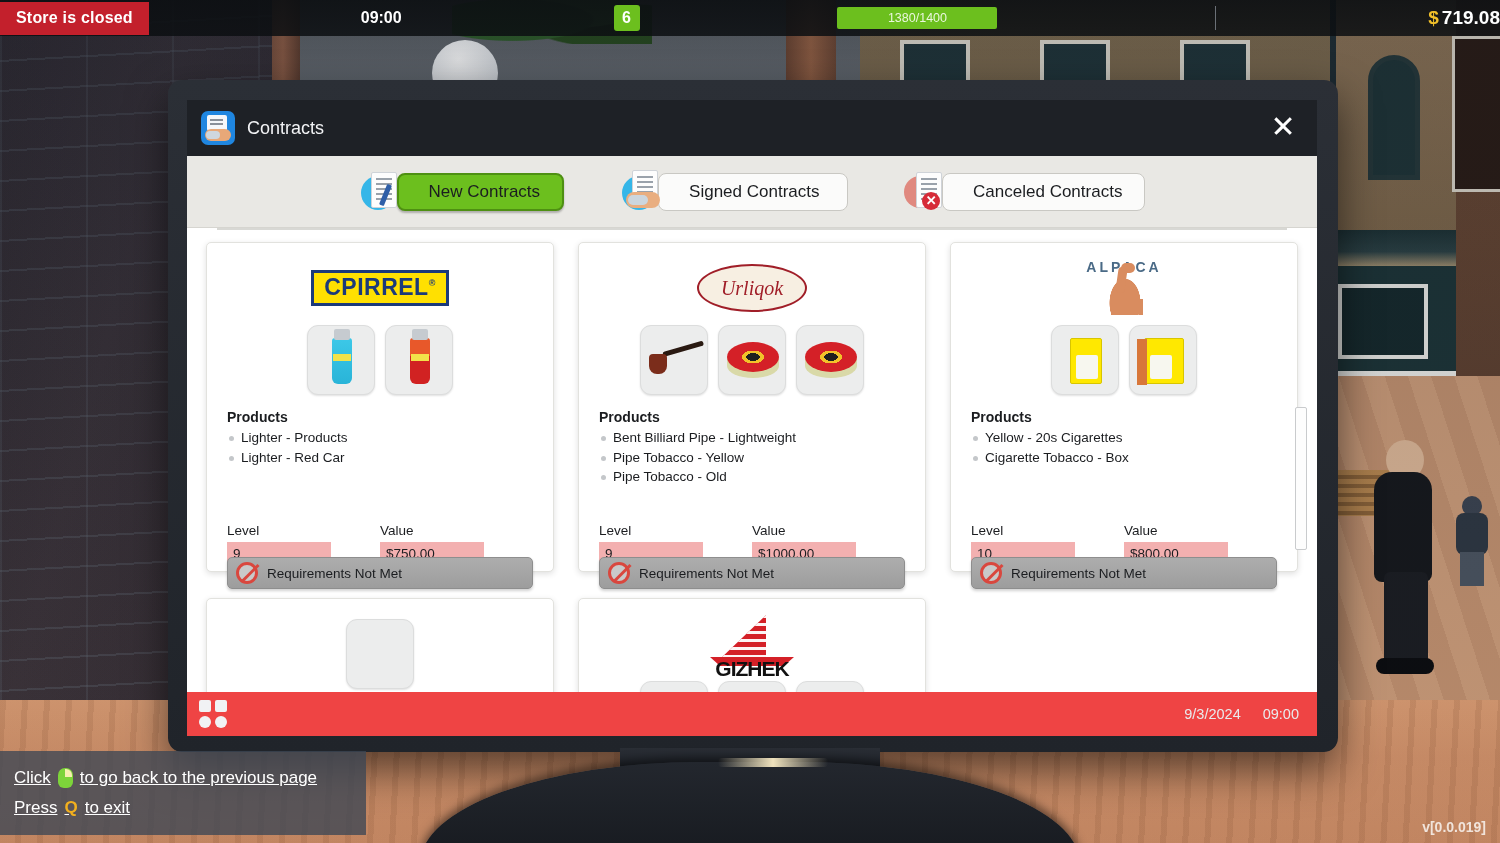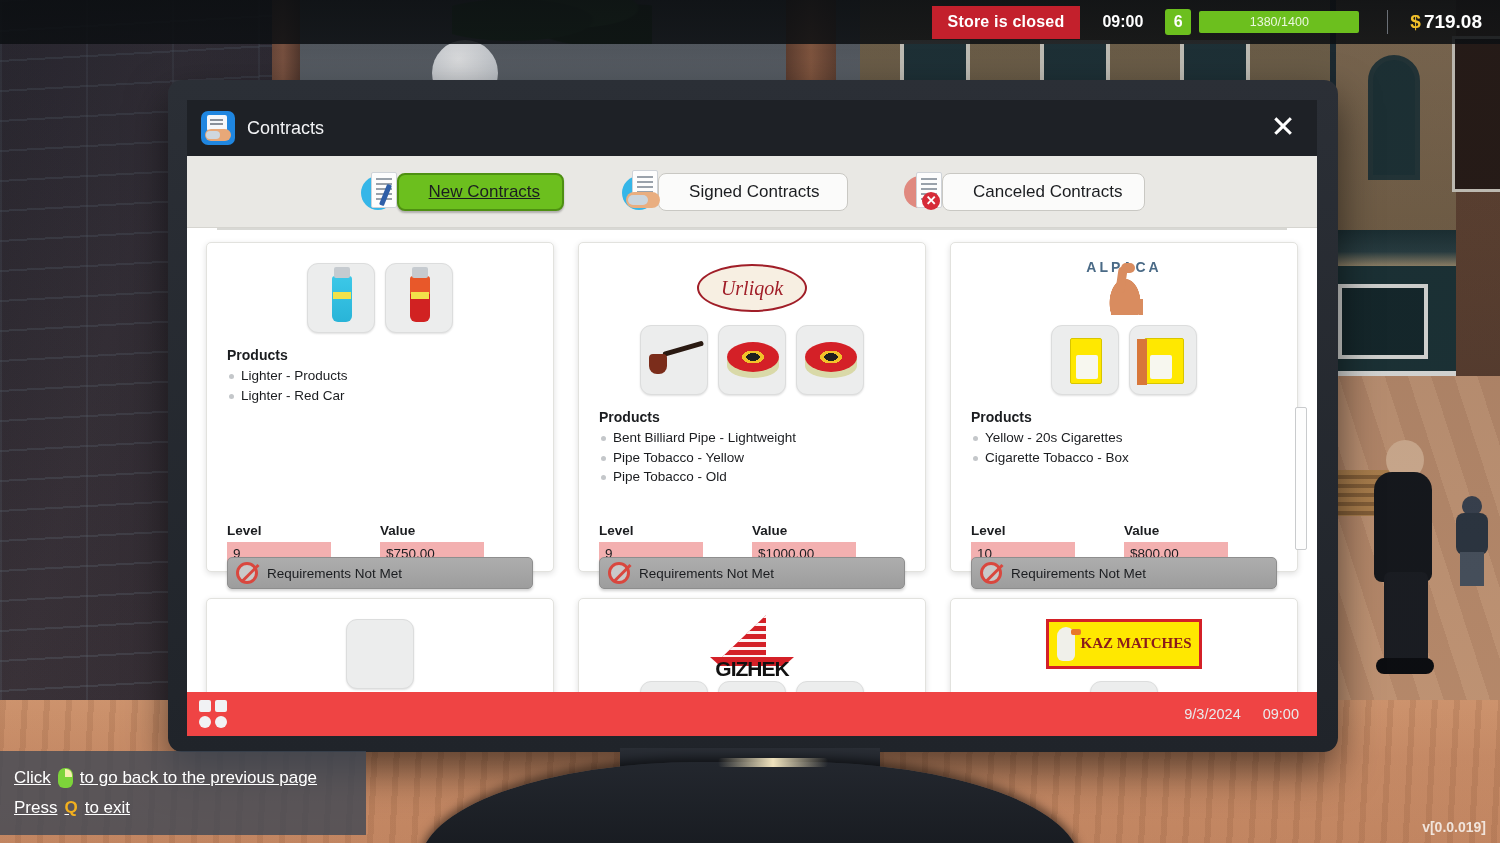--- a/index.html
+++ b/index.html
@@ -158,24 +158,24 @@
     box-shadow:0 -4px 10px rgba(0,0,0,.5);
   }
   .stand-highlight{
     position:absolute;left:718px;top:758px;width:110px;height:9px;
     background:linear-gradient(to right,rgba(255,240,200,0),#efe2bd,rgba(255,240,200,0));
     border-radius:4px;
   }
 
   
   .hud {
-    position:absolute; left:0; top:0; width:1500px; height:44px;
+    position:absolute; left:0; top:0; width:1500px; height:36px;
     background:linear-gradient(to bottom, rgba(12,15,18,.92), rgba(12,15,18,.86));
-    display:flex; align-items:center; justify-content:flex-end;
-    padding-right:18px; gap:0; z-index:40;
+    display:flex; align-items:center; justify-content:space-between;
+    gap:0; z-index:40;
   }
   .hud-closed {
     background:#c3202c; color:#fff; font-weight:bold; font-size:16px;
     padding:7px 16px 8px; letter-spacing:.2px;
   }
   .hud-clock { color:#fff; font-size:16px; font-weight:bold; margin:0 22px; }
   .hud-lvl {
     background:#6cbf1e; color:#fff; font-weight:bold; font-size:16px;
     width:26px; height:26px; display:flex; align-items:center; justify-content:center;
     border-radius:3px;
@@ -212,21 +212,21 @@
   .tabsbar {
     height:72px; background:#e9e8e4; display:flex; align-items:center;
     justify-content:center; gap:56px; flex:none; border-bottom:1px solid #d6d5d0;
   }
   .tab { position:relative; display:flex; align-items:center; height:38px; cursor:pointer; }
   .tab .tab-ico { width:48px; height:48px; position:relative; flex:none; z-index:2; margin-right:-10px; }
   .tab .tab-btn {
     height:38px; display:flex; align-items:center; padding:0 22px 0 30px;
     border-radius:8px; font-size:17px; color:#1b1d20; white-space:nowrap;
   }
-  .tab.active .tab-btn { background:#6cbf1e; border:2px solid #4e9012; box-shadow:0 2px 2px rgba(0,0,0,.25);text-decoration:underline; }
+  .tab.active .tab-btn { background:#6cbf1e; border:2px solid #4e9012; box-shadow:0 2px 2px rgba(0,0,0,.25); }
   .tab.inactive .tab-btn { background:#fbfbfa; border:1px solid #c9c8c3; min-width:190px; }
 
   
   .ico-circle{position:absolute;left:2px;top:8px;width:34px;height:34px;border-radius:50%;background:#35b6e8;}
   .ico-doc{position:absolute;left:12px;top:4px;width:26px;height:36px;background:#fdfdfd;border:1px solid #cfd3d8;border-radius:2px;}
   .ico-doc i{position:absolute;left:4px;top:5px;width:16px;height:2px;background:#9aa2ab;box-shadow:0 5px 0 #9aa2ab,0 10px 0 #9aa2ab,0 15px 0 #9aa2ab,0 20px 0 #9aa2ab;}
   .ico-pen{position:absolute;left:24px;top:16px;width:5px;height:22px;background:#2f5fa8;transform:rotate(22deg);border-radius:1px;}
   .ico-hand{position:absolute;left:6px;top:24px;width:34px;height:16px;border-radius:8px;background:#e9ae80;}
   .ico-hand:after{content:"";position:absolute;left:2px;top:3px;width:20px;height:10px;border-radius:6px;background:#ccd6de;}
   .ico-x{position:absolute;left:18px;top:24px;width:18px;height:18px;border-radius:50%;background:#d62b38;color:#fff;font-size:13px;line-height:18px;text-align:center;font-weight:bold;}
@@ -328,21 +328,21 @@
     font-size:13.5px; color:#1b1d20; padding-left:14px; position:relative;
     line-height:19.5px;
   }
   .prod-li:before{
     content:""; position:absolute; left:2px; top:8px; width:5px; height:5px;
     border-radius:50%; background:#c4c7ca;
   }
 
   .stats { display:flex; gap:0; margin-top:auto; padding-bottom:6px; }
   .stat { width:50%; }
-  .stat .lbl { font-size:13.5px; font-weight:bold; color:#1b1d20; margin-bottom:4px; }
+  .stat .lbl { font-size:13.5px; font-weight:normal; color:#1b1d20; margin-bottom:4px; }
   .stat .box {
     background:#f3b0b0; height:23px; width:104px; display:flex; align-items:center;
     padding-left:6px; font-size:13.5px; color:#1b1d20;
   }
 
   .req {
     position:absolute; left:20px; right:20px; bottom:-18px; height:32px;
     background:linear-gradient(to bottom,#adadad,#9d9d9d);
     border:1px solid #8e8e8e; border-radius:5px;
     display:flex; align-items:center; padding-left:8px; gap:9px;
@@ -492,20 +492,25 @@
         <div class="tab-btn">Canceled Contracts</div>
       </div>
     </div>
 
     <div class="content">
       <div class="content-rule"></div>
 
       <div class="grid">
 
         <div class="card">
+          <div class="brand">
+            <div class="logo-cpirrel">
+              <span>CPIRREL</span><sup>®</sup>
+            </div>
+          </div>
           <div class="thumbs">
             <div class="thumb">
                 <div class="t-lighter turq"></div>
               </div>
             <div class="thumb">
                 <div class="t-lighter red"></div>
               </div>
           </div>
           <div class="prod-title">Products</div>
           <div class="prod-li">Lighter - Products</div>
@@ -621,31 +626,20 @@
               <div class="name">GIZHEK</div>
             </div>
           </div>
           <div class="thumbs">
             <div class="thumb"></div>
             <div class="thumb"></div>
             <div class="thumb"></div>
           </div>
         </div>
 
-        <div class="card partial">
-          <div class="brand">
-            <div class="logo-kaz">
-              <div class="goose"></div>
-              <div class="txt">KAZ MATCHES</div>
-            </div>
-          </div>
-          <div class="thumbs">
-            <div class="thumb"></div>
-          </div>
-        </div>
 
       </div>
 
       <div class="scrollbar">
         <div class="scroll-thumb"></div>
       </div>
     </div>
 
     <div class="taskbar">
       <div class="start-grid">

